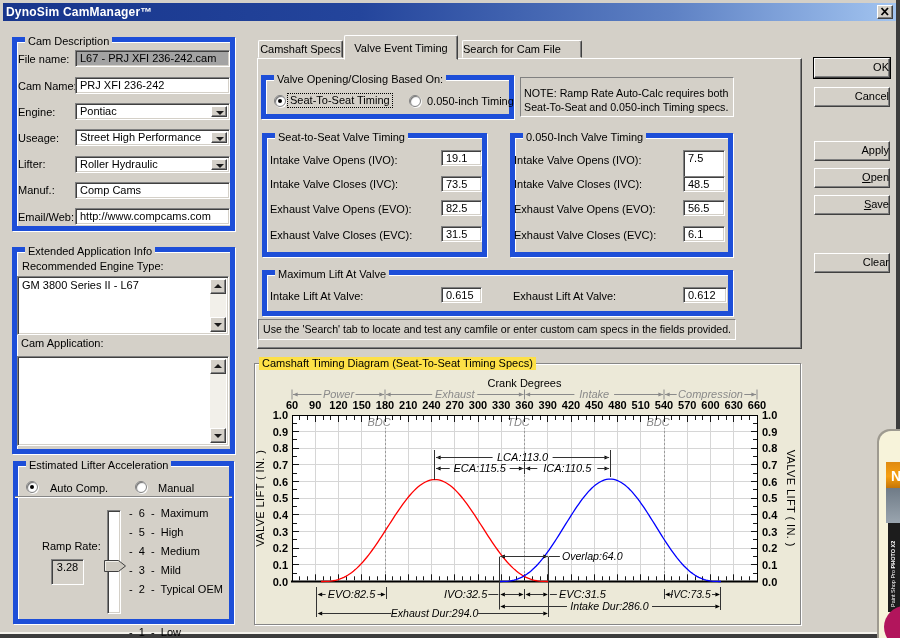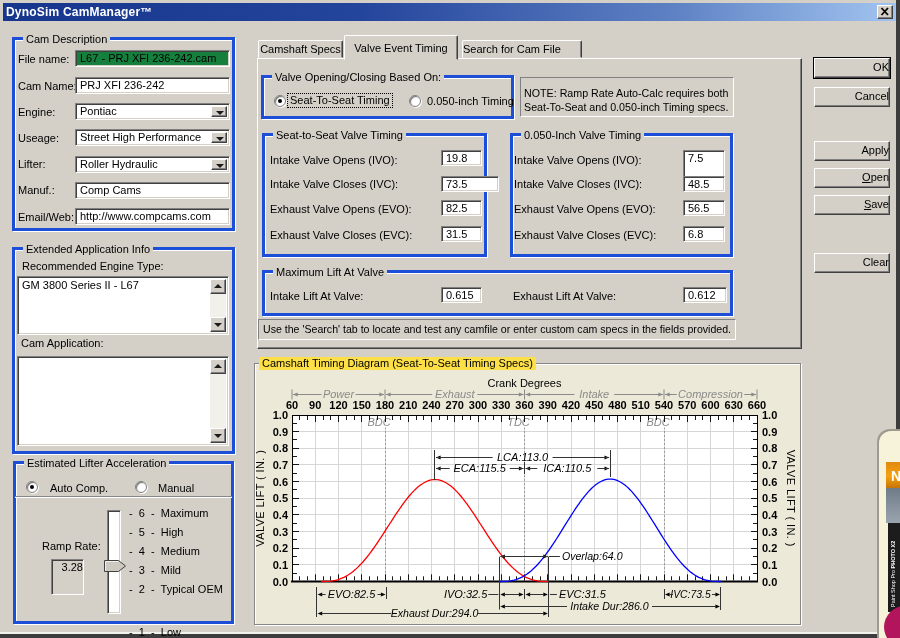--- a/index.html
+++ b/index.html
@@ -1,20 +1,20 @@
 <!DOCTYPE html>
 <html><head><meta charset="utf-8"><title>DynoSim CamManager</title>
 <style>
 *{margin:0;padding:0;box-sizing:border-box}
 html,body{width:900px;height:638px;overflow:hidden}
 body{font-family:"Liberation Sans",sans-serif;font-size:11px;color:#000;background:#d4d0c8;position:relative}
 .abs{position:absolute}
 .sunken{border:1px solid;border-color:#808080 #fff #fff #808080;box-shadow:inset 1px 1px 0 #404040, inset -1px -1px 0 #d4d0c8;background:#fff}
 .etched{border:1px solid;border-color:#808080 #fff #fff #808080}
-.group{border:3px solid #1d4ed8;box-shadow:1px 1px 0 #fff, inset 1px 1px 0 #fff}
+.group{border:5px solid #1d4ed8;box-shadow:1px 1px 0 #fff, inset 1px 1px 0 #fff}
 .glabel{position:absolute;top:-7px;left:8px;background:#d4d0c8;padding:0 3px;line-height:13px}
 .btn{background:#d4d0c8;border:1px solid;border-color:#fff #404040 #404040 #fff;box-shadow:inset -1px -1px 0 #808080;text-align:right;line-height:17px}
 .field{padding:1px 0 0 4px;line-height:13px;overflow:hidden;white-space:nowrap}
 .lbl{line-height:13px;white-space:nowrap}
 .combo-btn{position:absolute;top:2px;right:2px;width:16px;bottom:2px;background:#d4d0c8;border:1px solid;border-color:#fff #404040 #404040 #fff;box-shadow:inset -1px -1px 0 #808080}
 .darr{position:absolute;left:4px;top:5px;width:0;height:0;border-left:4px solid transparent;border-right:4px solid transparent;border-top:4.5px solid #1a1a1a}
 .uarr{position:absolute;left:3px;top:4px;width:0;height:0;border-left:4px solid transparent;border-right:4px solid transparent;border-bottom:4.5px solid #1a1a1a}
 .radio{width:12px;height:12px;border-radius:50%;background:#fff;border:1px solid #808080;box-shadow:inset 1px 1px 1px rgba(64,64,64,.75), 1px 1px 0 rgba(255,255,255,.9)}
 .rdot{position:absolute;left:3px;top:3px;width:4px;height:4px;border-radius:50%;background:#000}
 .sb{position:absolute;top:2px;right:2px;bottom:2px;width:16px;background:#f2f0ea}
@@ -35,21 +35,21 @@
 <div class="group abs" style="left:12px;top:37px;width:223px;height:194px">
     <span class="glabel">Cam Description</span>
   </div>
 <div class="lbl abs" style="left:18px;top:53px">File name:</div>
 <div class="lbl abs" style="left:18px;top:80px">Cam Name:</div>
 <div class="lbl abs" style="left:18px;top:106px">Engine:</div>
 <div class="lbl abs" style="left:18px;top:132px">Useage:</div>
 <div class="lbl abs" style="left:18px;top:158px">Lifter:</div>
 <div class="lbl abs" style="left:18px;top:184px">Manuf.:</div>
 <div class="lbl abs" style="left:18px;top:211px">Email/Web:</div>
-<div class="sunken field abs" style="left:75px;top:50px;width:155px;height:17px;background:#15803d">L67 - PRJ XFI 236-242.cam</div>
+<div class="sunken field abs" style="left:75px;top:50px;width:155px;height:17px;background:#a3a3a3">L67 - PRJ XFI 236-242.cam</div>
 <div class="sunken field abs" style="left:75px;top:77px;width:155px;height:17px">PRJ XFI 236-242</div>
 <div class="sunken field abs" style="left:75px;top:103px;width:155px;height:17px">Pontiac<div class="combo-btn">
       <div class="darr" style="top:4px"></div>
     </div></div>
 <div class="sunken field abs" style="left:75px;top:129px;width:155px;height:17px">Street High Performance<div class="combo-btn">
       <div class="darr" style="top:4px"></div>
     </div></div>
 <div class="sunken field abs" style="left:75px;top:156px;width:155px;height:17px">Roller Hydraulic<div class="combo-btn">
       <div class="darr" style="top:4px"></div>
     </div></div>
@@ -96,59 +96,59 @@
     <polygon points="0.5,0.5 14.5,0.5 21.5,6 14.5,11.5 0.5,11.5" fill="#cdc9c0" stroke="#404040" stroke-width="1"></polygon>
     <path d="M1.5 10.5V1.5H14.3" stroke="#f2f0ea" fill="none" stroke-width="1"></path>
   </svg>
 <div class="lbl abs" style="left:129px;top:507px">-&nbsp; 6&nbsp; -&nbsp; Maximum</div>
 <div class="lbl abs" style="left:129px;top:526px">-&nbsp; 5&nbsp; -&nbsp; High</div>
 <div class="lbl abs" style="left:129px;top:545px">-&nbsp; 4&nbsp; -&nbsp; Medium</div>
 <div class="lbl abs" style="left:129px;top:564px">-&nbsp; 3&nbsp; -&nbsp; Mild</div>
 <div class="lbl abs" style="left:129px;top:583px">-&nbsp; 2&nbsp; -&nbsp; Typical OEM</div>
 <div class="lbl abs" style="left:129px;top:626px">-&nbsp; 1&nbsp; -&nbsp; Low</div>
 <div class="lbl abs" style="left:42px;top:540px">Ramp Rate:</div>
-<div class="sunken abs" style="left:51px;top:559px;width:33px;height:36px;background:#d4d0c8;text-align:right;line-height:15px">3.28</div>
+<div class="sunken abs" style="left:51px;top:559px;width:33px;height:26px;background:#d4d0c8;text-align:center;line-height:15px">3.28</div>
 <div class="abs" style="left:257px;top:58px;width:545px;height:291px;background:#d4d0c8;border:1px solid;border-color:#fff #404040 #404040 #fff;box-shadow:inset -1px -1px 0 #808080"></div>
 <div class="abs" style="left:258px;top:40px;width:85px;height:18px;background:#d4d0c8;border:1px solid;border-color:#fff #404040 #d4d0c8 #fff;border-radius:2px 2px 0 0;box-shadow:inset -1px 0 0 #808080;text-align:center;line-height:17px">Camshaft Specs</div>
 <div class="abs" style="left:462px;top:40px;width:120px;height:18px;background:#d4d0c8;border:1px solid;border-color:#fff #404040 #d4d0c8 #fff;border-radius:2px 2px 0 0;box-shadow:inset -1px 0 0 #808080;text-align:left;line-height:17px">Search for Cam File</div>
 <div class="abs" style="left:344px;top:35px;width:114px;height:25px;background:#d4d0c8;border:1px solid;border-color:#fff #404040 #d4d0c8 #fff;border-radius:2px 2px 0 0;box-shadow:inset -1px 0 0 #808080;text-align:center;line-height:24px">Valve Event Timing</div>
 <div class="group abs" style="left:261px;top:75px;width:253px;height:44px">
     <span class="glabel">Valve Opening/Closing Based On:</span>
   </div>
 <div class="radio abs" style="left:274px;top:95px">
     <div class="rdot"></div>
   </div>
 <div class="lbl abs" style="left:288px;top:94px;outline:1px dotted #000;padding:0 2px">Seat-To-Seat Timing</div>
 <div class="radio abs" style="left:409px;top:95px"></div>
 <div class="lbl abs" style="left:427px;top:95px">0.050-inch Timing</div>
 <div class="etched abs" style="left:520px;top:77px;width:214px;height:40px">
     <div class="abs" style="left:3px;top:8px;line-height:14px;white-space:nowrap;font-size:10.7px">NOTE: Ramp Rate Auto-Calc requires both<br>Seat-To-Seat and 0.050-inch Timing specs.</div>
   </div>
 <div class="group abs" style="left:262px;top:133px;width:225px;height:124px">
     <span class="glabel">Seat-to-Seat Valve Timing</span>
   </div>
 <div class="lbl abs" style="left:270px;top:154px">Intake Valve Opens (IVO):</div>
-<div class="sunken field abs" style="left:441px;top:150px;width:41px;height:16px">19.8</div>
+<div class="sunken field abs" style="left:441px;top:150px;width:41px;height:16px">19.1</div>
 <div class="lbl abs" style="left:270px;top:178px">Intake Valve Closes (IVC):</div>
-<div class="sunken field abs" style="left:441px;top:176px;width:58px;height:16px">73.5</div>
+<div class="sunken field abs" style="left:441px;top:176px;width:41px;height:16px">73.5</div>
 <div class="lbl abs" style="left:270px;top:203px">Exhaust Valve Opens (EVO):</div>
 <div class="sunken field abs" style="left:441px;top:200px;width:41px;height:16px">82.5</div>
 <div class="lbl abs" style="left:270px;top:229px">Exhaust Valve Closes (EVC):</div>
 <div class="sunken field abs" style="left:441px;top:226px;width:41px;height:16px">31.5</div>
 <div class="group abs" style="left:510px;top:133px;width:223px;height:124px">
     <span class="glabel">0.050-Inch Valve Timing</span>
   </div>
 <div class="lbl abs" style="left:514px;top:154px">Intake Valve Opens (IVO):</div>
 <div class="sunken field abs" style="left:683px;top:150px;width:42px;height:28px">7.5</div>
 <div class="lbl abs" style="left:514px;top:178px">Intake Valve Closes (IVC):</div>
 <div class="sunken field abs" style="left:683px;top:176px;width:42px;height:16px">48.5</div>
 <div class="lbl abs" style="left:514px;top:203px">Exhaust Valve Opens (EVO):</div>
 <div class="sunken field abs" style="left:683px;top:200px;width:42px;height:16px">56.5</div>
 <div class="lbl abs" style="left:514px;top:229px">Exhaust Valve Closes (EVC):</div>
-<div class="sunken field abs" style="left:683px;top:226px;width:42px;height:16px">6.8</div>
+<div class="sunken field abs" style="left:683px;top:226px;width:42px;height:16px">6.1</div>
 <div class="group abs" style="left:262px;top:270px;width:471px;height:46px">
     <span class="glabel">Maximum Lift At Valve</span>
   </div>
 <div class="lbl abs" style="left:270px;top:290px">Intake Lift At Valve:</div>
 <div class="sunken field abs" style="left:441px;top:287px;width:41px;height:16px">0.615</div>
 <div class="lbl abs" style="left:513px;top:290px">Exhaust Lift At Valve:</div>
 <div class="sunken field abs" style="left:683px;top:287px;width:44px;height:16px">0.612</div>
 <div class="etched abs" style="left:258px;top:319px;width:478px;height:21px">
     <div class="abs" style="left:4px;top:3px;white-space:nowrap;font-size:10.6px">Use the 'Search' tab to locate and test any camfile or enter custom cam specs in the fields provided.</div>
   </div>

